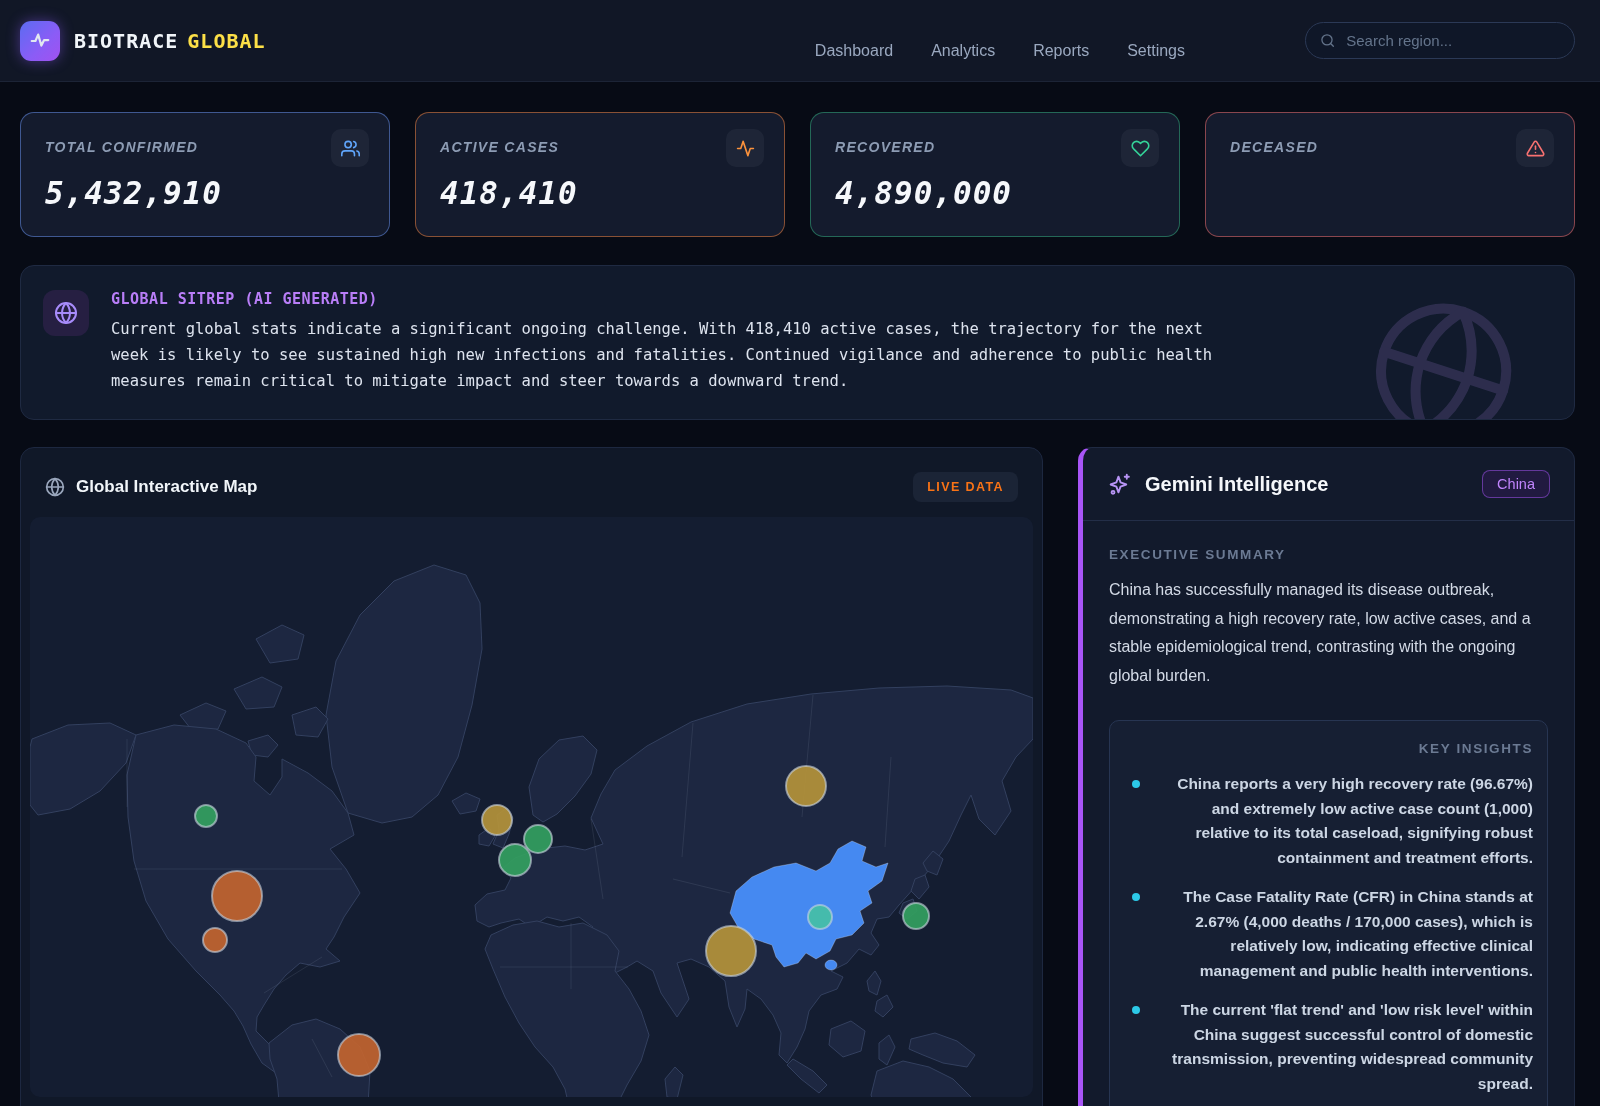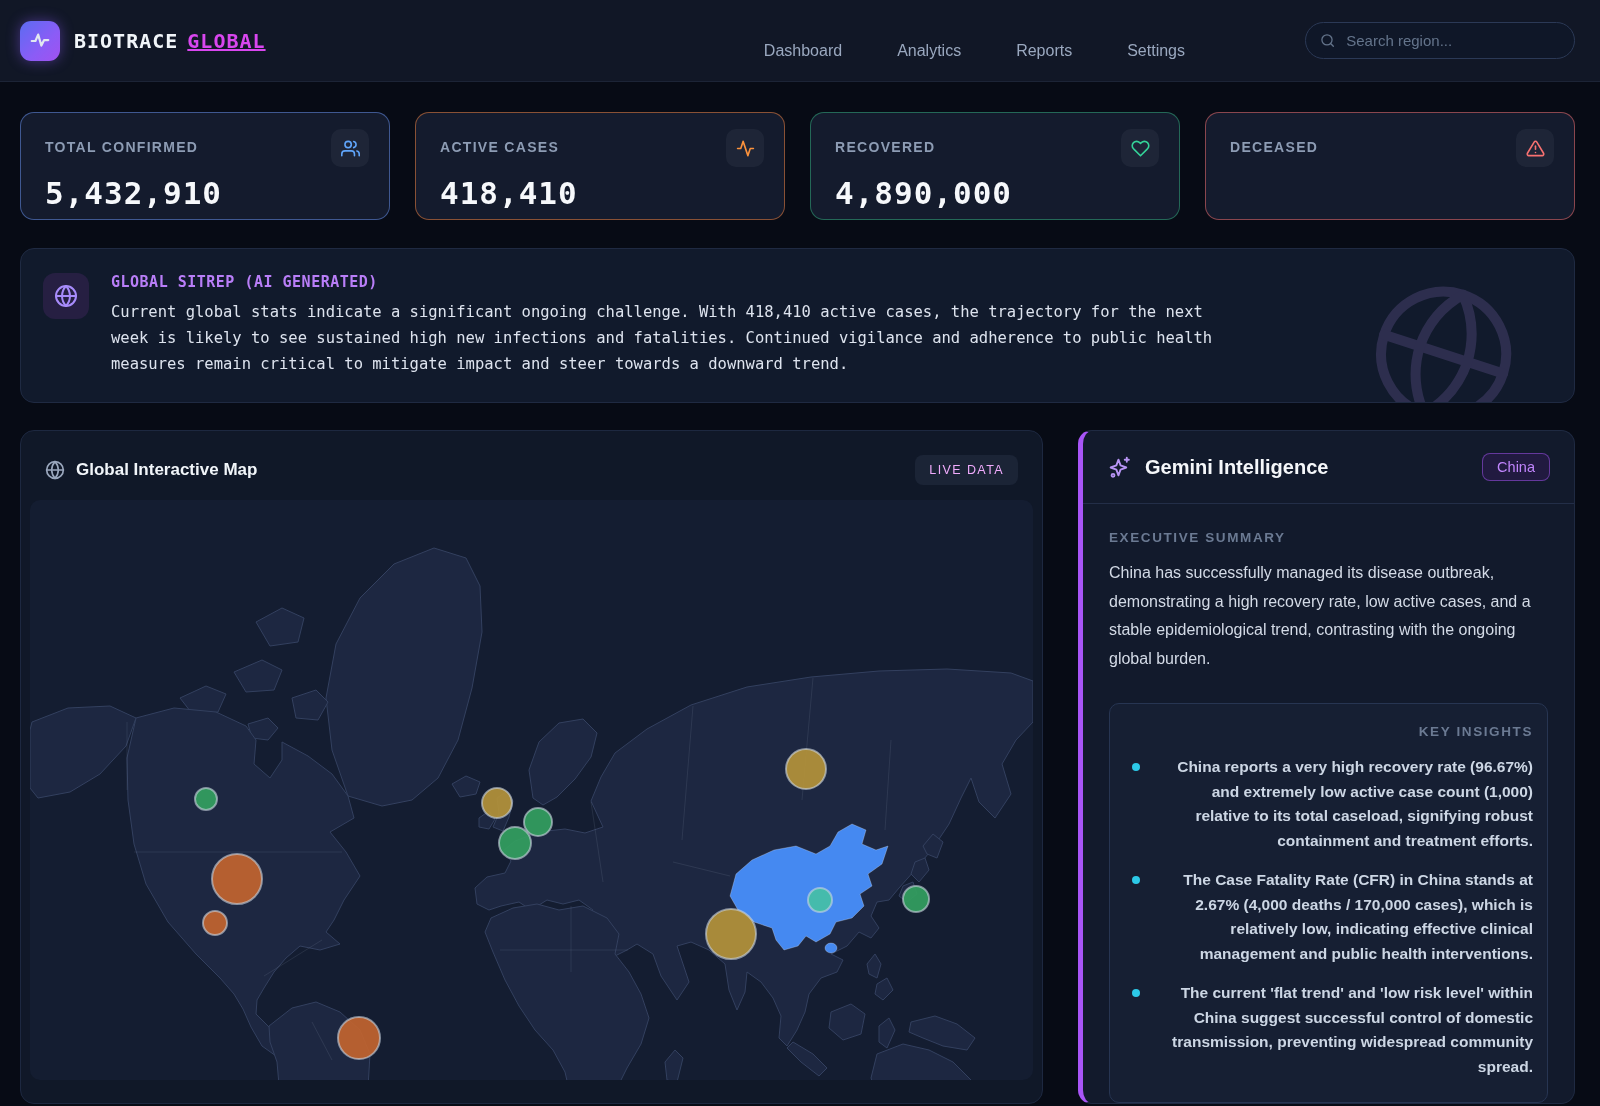--- a/index.html
+++ b/index.html
@@ -18,43 +18,43 @@
     background:#111726; border-bottom:1px solid #1c2436;
   }
   .logo {
     width:40px; height:40px; border-radius:11px;
     background:linear-gradient(135deg,#5b6cf2 0%,#8b5cf6 60%,#a152f0 100%);
     display:flex; align-items:center; justify-content:center;
     box-shadow:0 0 14px rgba(139,92,246,.45);
   }
   .brand { margin-left:14px; font-family:"DejaVu Sans Mono", monospace; font-weight:bold; font-size:20px; letter-spacing:1px; }
   .brand .b1 { color:#f1f5f9; }
-  .brand .b2 { color:#d946ef; margin-left:9px;text-decoration:underline; }
-  nav { display:flex; gap:55px; margin-left:auto; margin-right:120px;margin-top:21px; }
+  .brand .b2 { color:#fde047; margin-left:9px; }
+  nav { display:flex; gap:38px; margin-left:auto; margin-right:120px;margin-top:21px; }
   nav a { color:#9aa8bf; font-size:16px; text-decoration:none; cursor:pointer; }
   .search {
     width:270px; height:37px; border-radius:19px;
     background:#0f1728; border:1px solid #2b3956;
     display:flex; align-items:center; padding:0 14px; gap:9px;
   }
   .search input {
     background:transparent; border:none; outline:none;
     color:#cbd5e1; font-size:15px; width:100%;
     font-family:"Liberation Sans", sans-serif;
   }
   .search input::placeholder { color:#64748b; }
 
   
   .stats-row {
     display:grid; grid-template-columns:repeat(4,1fr); gap:25px;
     margin:30px 25px 0 20px;
   }
   .card {
-    height:108px; border-radius:14px; padding:20px 24px;
-    background:#141b2d; position:relative;
+    height:125px; border-radius:14px; padding:20px 24px;
+    background:#141b2d; position:relative;font-style:italic;
   }
   .card.c-blue   { border:1px solid rgba(105,150,245,.50); }
   .card.c-orange { border:1px solid rgba(233,126,60,.55); }
   .card.c-green  { border:1px solid rgba(56,200,140,.45); }
   .card.c-red    { border:1px solid rgba(235,106,106,.55); }
   .card .label { font-size:14px; font-weight:bold; letter-spacing:1.3px; color:#8d9cb4; margin-top:6px; }
   .card .value { font-family:"DejaVu Sans Mono", monospace; font-weight:bold; font-size:31px; letter-spacing:1px; color:#f6f8fb; margin-top:20px; }
   .icon-tile {
     position:absolute; right:20px; top:16px;
     width:38px; height:38px; border-radius:10px;
@@ -85,22 +85,22 @@
   .main-row { display:flex; gap:35px; margin:27px 25px 0 20px; }
 
   .map-panel {
     width:1023px; flex:none; border-radius:14px;
     background:#101828; border:1px solid #1d2840; padding:9px;
   }
   .map-header { height:60px; display:flex; align-items:center; padding:0 15px; }
   .map-header .globe { color:#9aa7bd; margin-right:11px; display:flex; }
   .map-title { font-size:17px; font-weight:bold; color:#f1f5f9; }
   .live-badge {
-    margin-left:auto; background:#1b2436; color:#f0abfc;
-    font-size:12.5px; font-weight:normal; letter-spacing:1.4px;
+    margin-left:auto; background:#1b2436; color:#f97316;
+    font-size:12.5px; font-weight:bold; letter-spacing:1.4px;
     padding:8px 14px; border-radius:8px;
   }
   .map-inner { height:580px; border-radius:10px; background:#141d31; overflow:hidden; }
   .map-inner svg { display:block; }
 
   
   .gemini-panel {
     flex:1; border-radius:14px; background:#121a2c;
     border:1px solid #1f2a42; border-left:5px solid #a855f7;
     overflow:hidden;

